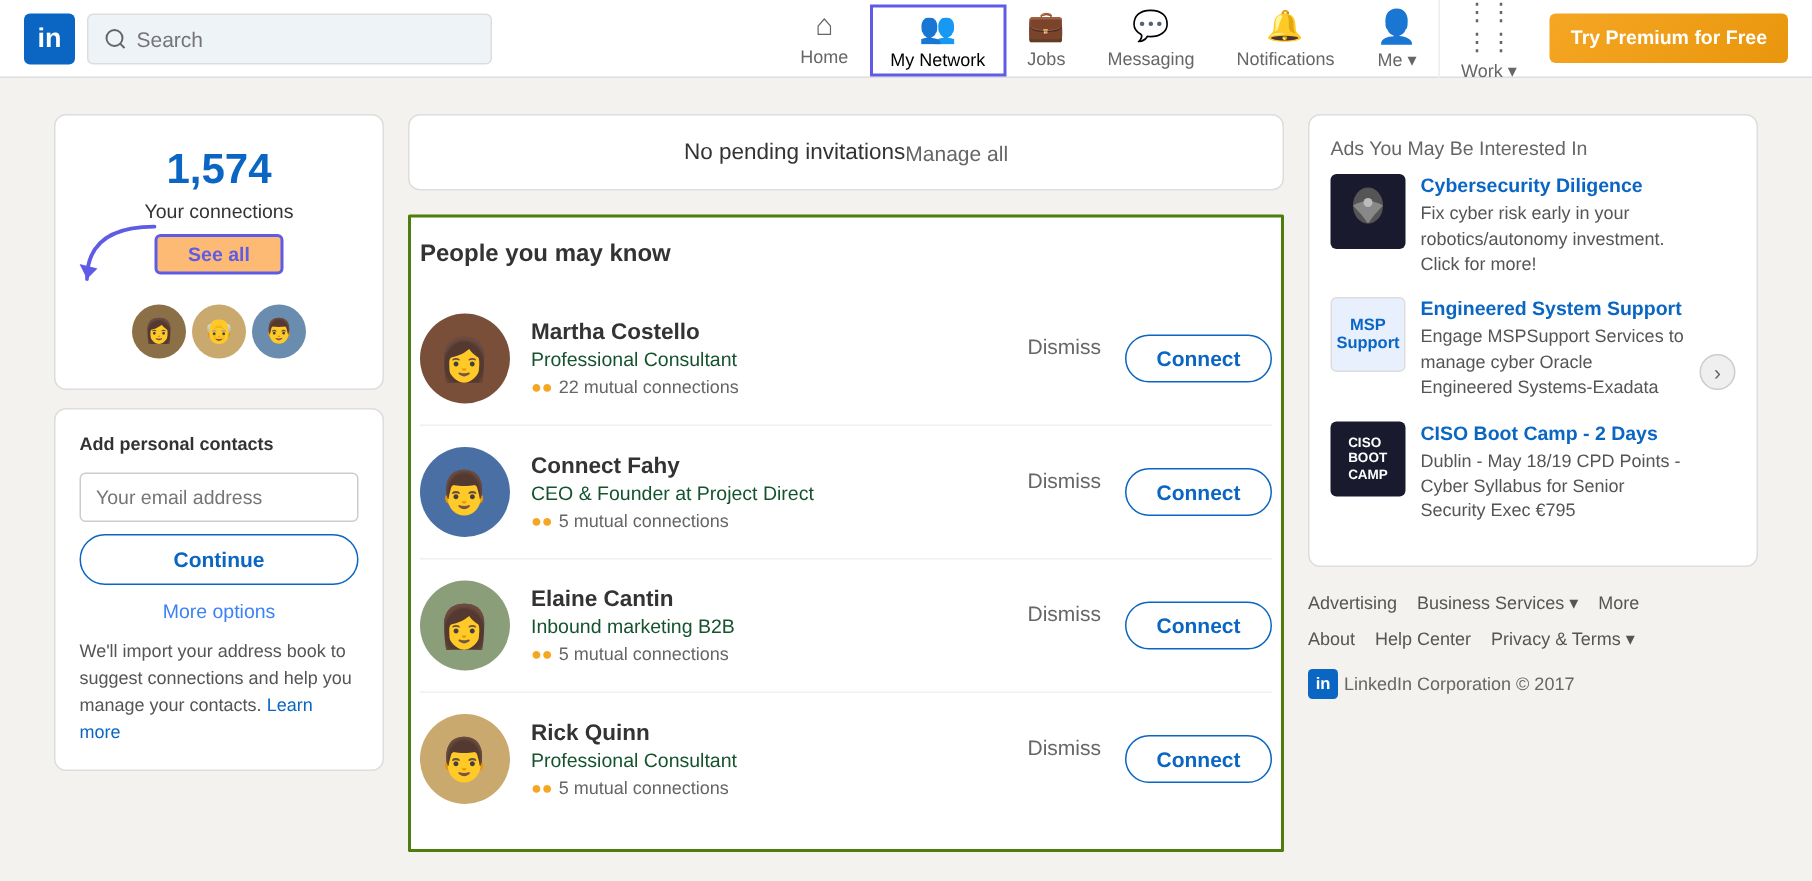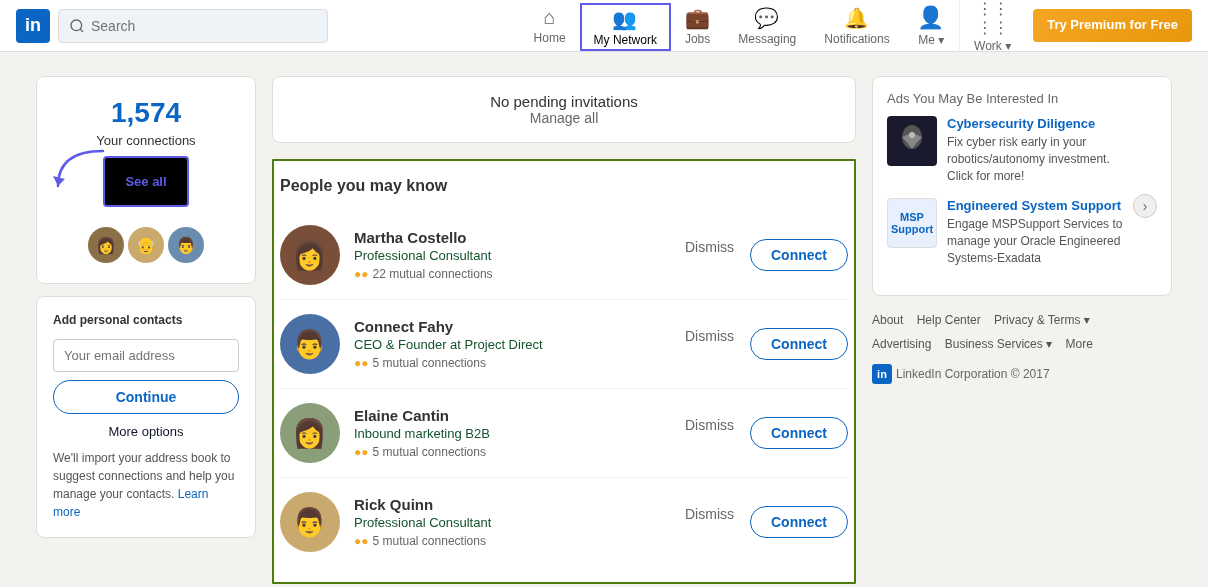--- a/index.html
+++ b/index.html
@@ -121,23 +121,23 @@
       margin-bottom: 4px;
     }
     .connections-label {
       font-size: 13px;
       color: #333;
       margin-bottom: 8px;
     }
     .see-all-btn {
       border: 2px solid #5e5ce6;
       color: #5e5ce6;
-      background: #000000;
+      background: #fdba74;
       border-radius: 4px;
-      padding: 16px 20px;
+      padding: 4px 20px;
       font-size: 13px;
       font-weight: 600;
       cursor: pointer;
       display: inline-block;
       margin-bottom: 12px;
     }
     .avatar-row {
       display: flex;
       justify-content: center;
       gap: 4px;
@@ -187,21 +187,21 @@
       color: #0a66c2;
       background: #fff;
       border-radius: 20px;
       padding: 8px;
       font-size: 14px;
       font-weight: 600;
       cursor: pointer;
     }
     .more-options {
       text-align: center;
-      color: #0f172a;
+      color: #3b82f6;
       font-size: 13px;
       margin-top: 10px;
       cursor: pointer;
     }
     .import-note {
       font-size: 12px;
       color: #555;
       margin-top: 10px;
       line-height: 1.5;
     }
@@ -213,21 +213,20 @@
     }
     .invitations-bar {
       background: #fff;
       border: 1px solid #ddd;
       border-radius: 8px;
       padding: 16px 20px;
       display: flex;
       align-items: center;
       justify-content: center;
       margin-bottom: 16px;
-      flex-direction: column;
     }
     .invitations-text { font-size: 15px; color: #333; }
     .manage-all { color: #666; font-size: 14px; cursor: pointer; }
 
     .people-card {
       background: #fff;
       border: 2px solid #4d7c0f;
       border-radius: 1px;
       padding: 16px 6px;
     }
@@ -534,41 +533,50 @@
             <div class="ad-content">
               <div class="ad-title">Cybersecurity Diligence</div>
               <div class="ad-desc">Fix cyber risk early in your robotics/autonomy investment. Click for more!</div>
             </div>
           </div>
 
           <div class="ad-item">
             <div class="ad-logo msp" style="background:#e8f0fe; font-size:11px; font-weight:700; color:#0a66c2; text-align:center; padding:4px;">MSP<br>Support</div>
             <div class="ad-content">
               <div class="ad-title">Engineered System Support</div>
-              <div class="ad-desc">Engage MSPSupport Services to manage your Oracle Engineered Systems-Exadata</div>
+              <div class="ad-desc">Engage MSPSupport Services to manage cyber Oracle Engineered Systems-Exadata</div>
             </div>
           </div>
 
+          <div class="ad-item">
+            <div class="ad-logo ciso" style="display:flex; flex-direction:column; align-items:center; justify-content:center;">
+              <span style="color:#fff; font-size:9px; font-weight:700; line-height:1.2;">CISO<br>BOOT<br>CAMP</span>
+            </div>
+            <div class="ad-content">
+              <div class="ad-title">CISO Boot Camp - 2 Days</div>
+              <div class="ad-desc">Dublin - May 18/19 CPD Points - Cyber Syllabus for Senior Security Exec €795</div>
+            </div>
+          </div>
         </div>
         <div style="display:flex; align-items:center;">
           <button class="ad-nav-btn">›</button>
         </div>
       </div>
     </div>
 
     <div class="footer-links">
+      <div>
+        <a href="#">Advertising</a>
+        <a href="#">Business Services ▾</a>
+        <a href="#">More</a>
+      </div>
       <div>
         <a href="#">About</a>
         <a href="#">Help Center</a>
         <a href="#">Privacy &amp; Terms ▾</a>
       </div>
-      <div>
-        <a href="#">Advertising</a>
-        <a href="#">Business Services ▾</a>
-        <a href="#">More</a>
-      </div>
       <div class="footer-logo">
         <span class="footer-logo-in">in</span>
         <span>LinkedIn Corporation © 2017</span>
       </div>
     </div>
   </div>
 </div>
 
 </body></html>

